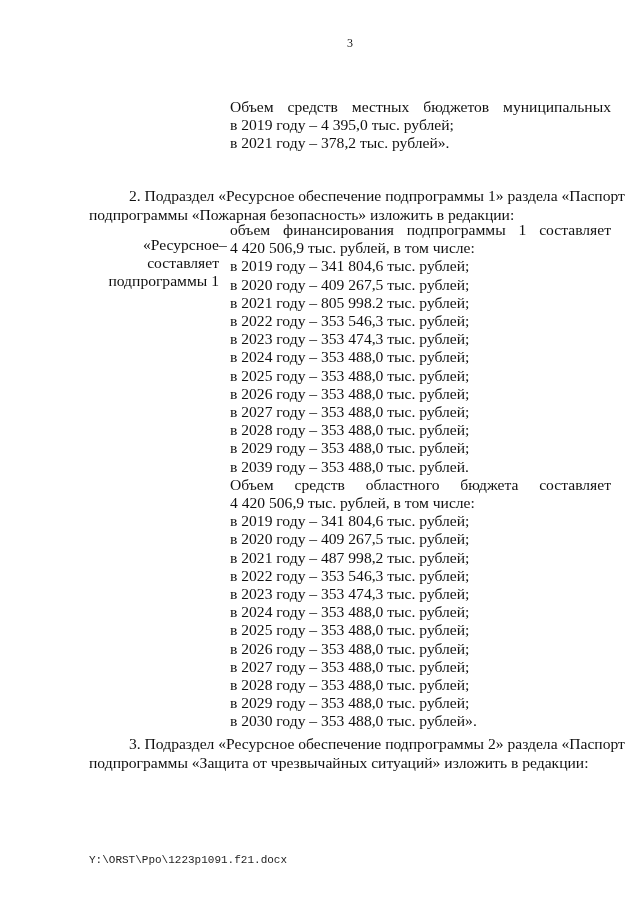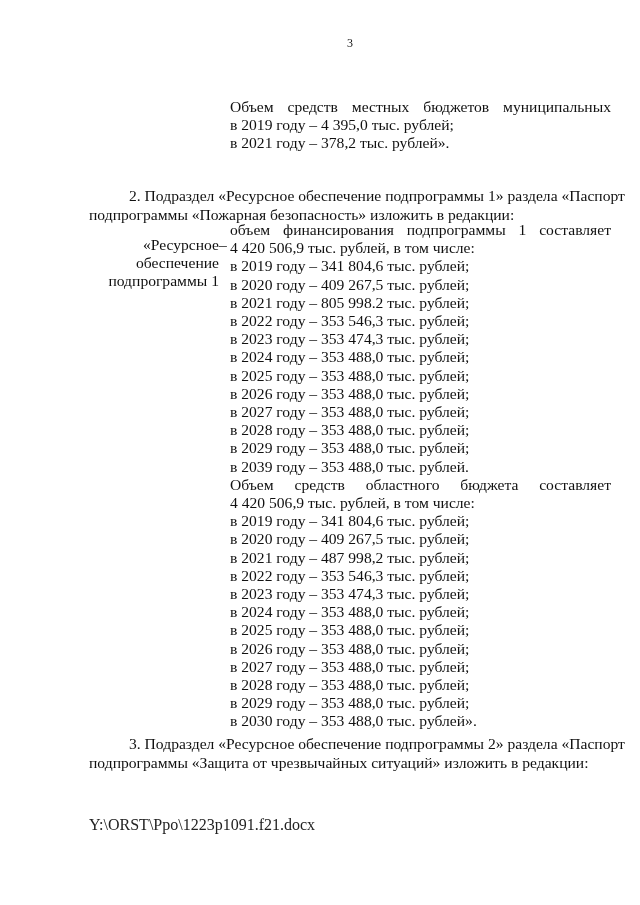--- a/index.html
+++ b/index.html
@@ -10,41 +10,41 @@
   .page-num { position: absolute; top: 36px; left: 0; width: 700px; text-align: center; font-size: 12px; }
   .block { position: absolute; line-height: 18.2px; margin-top: 36px; }
   .just { text-align: justify; text-align-last: justify; }
   .line { white-space: nowrap; }
   .intro { left: 230px; top: 62px; width: 381px; }
   .para { left: 89px; width: 522px; line-height: 18.6px; }
   .para .first { text-indent: 40px; }
   .label-col { left: 89px; top: 200px; width: 130px; text-align: right; }
   .dash { position: absolute; left: 219px; top: 200px; }
   .content { left: 230px; top: 185px; width: 381px; }
-  .footer { position: absolute; left: 89px; top: 816px; font-size: 16px; font-family: Liberation Serif, serif; color: #222; }
+  .footer { position: absolute; left: 89px; top: 854px; font-size: 11px; font-family: Liberation Mono, monospace; color: #222; }
 </style>
 </head>
 <body>
 
 <div class="page-num">3</div>
 
 <div class="block intro">
   <div class="line just">Объем средств местных бюджетов муниципальных</div>
   <div class="line">в 2019 году – 4 395,0 тыс. рублей;</div>
   <div class="line">в 2021 году – 378,2 тыс. рублей».</div>
 </div>
 
 <div class="block para" style="top:151px;">
   <div class="line just first">2. Подраздел «Ресурсное обеспечение подпрограммы 1» раздела «Паспорт</div>
   <div class="line">подпрограммы «Пожарная безопасность» изложить в редакции:</div>
 </div>
 
 <div class="block label-col">
   <div class="line">«Ресурсное</div>
-  <div class="line">обеспечение</div>
+  <div class="line">составляет</div>
   <div class="line">подпрограммы 1</div>
 </div>
 <div class="block dash">–</div>
 
 <div class="block content">
   <div class="line just">объем финансирования подпрограммы 1 составляет</div>
   <div class="line">4 420 506,9 тыс. рублей, в том числе:</div>
   <div class="line">в 2019 году – 341 804,6 тыс. рублей;</div>
   <div class="line">в 2020 году – 409 267,5 тыс. рублей;</div>
   <div class="line">в 2021 году – 805 998.2 тыс. рублей;</div>

